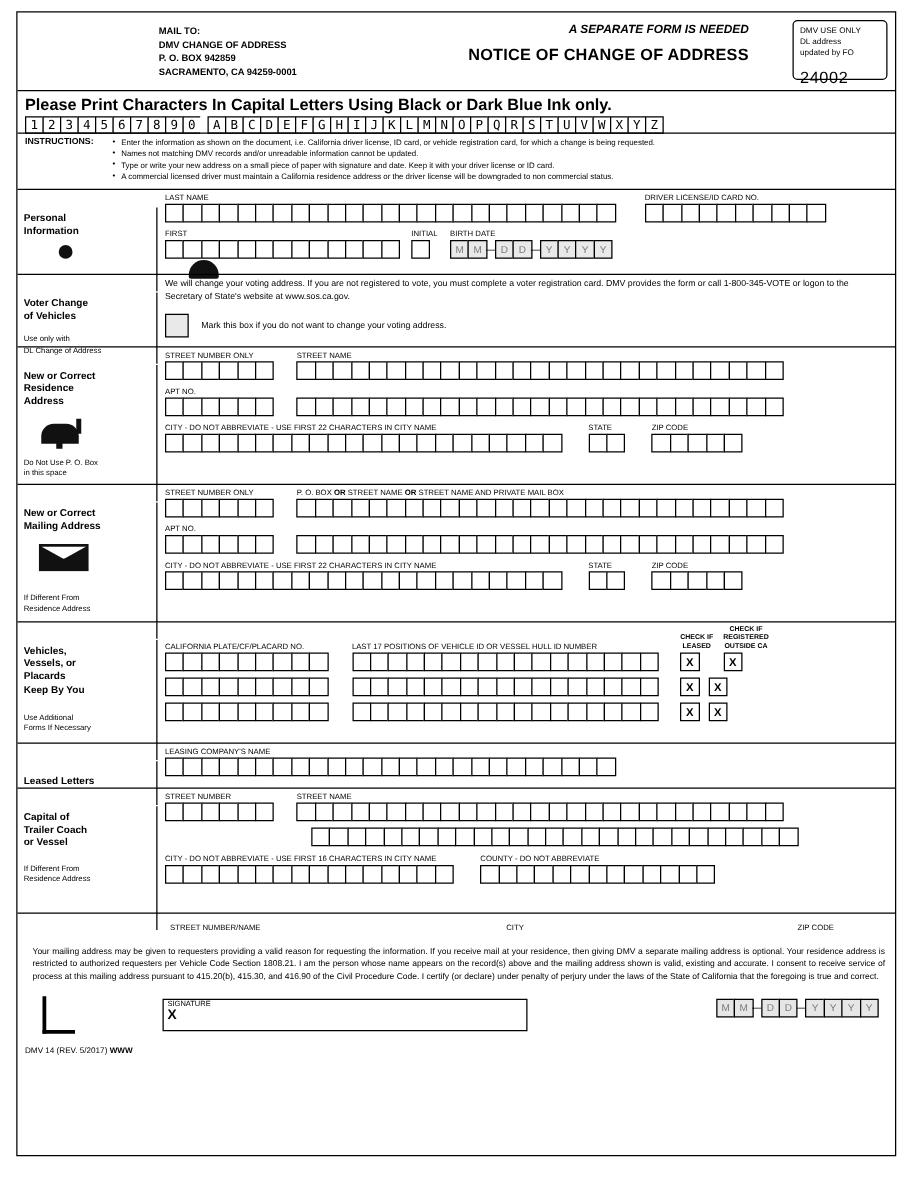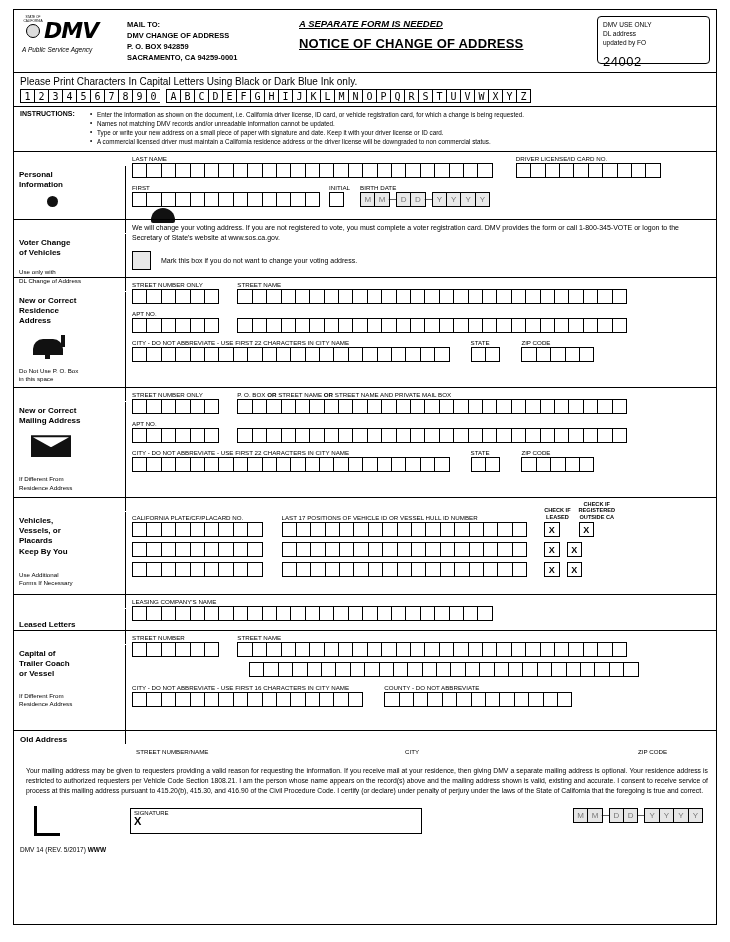--- a/index.html
+++ b/index.html
@@ -43,36 +43,36 @@
     font-weight:bold; font-style:italic; font-size:22px; letter-spacing:-1px;
     color:#000;
   }
   .dmv-logo .tagline {
     position:absolute; left:2px; top:30px; font-size:6.5px; font-style:italic;
   }
   .mailto {
     position:absolute; left:113px; top:10px; font-size:7.5px; font-weight:bold; line-height:1.45;
   }
   .title-block {
-    position:absolute; left:285px; top:8px; width:300px; text-align:left;text-decoration:underline;
+    position:absolute; left:285px; top:8px; width:300px; text-align:right;
   }
   .title-block .l1 { font-size:9.5px; font-weight:bold; font-style:italic; line-height:1.35; }
   .title-block .l2 { font-size:13px; font-weight:bold; margin-top:5px; letter-spacing:0.2px;}
   .dmvuse {
-    position:absolute; right:6px; top:6px; width:113px; height:48px;
+    position:absolute; right:6px; top:6px; width:76px; height:48px;
     border:1px solid #000; border-radius:4px; padding:3px 5px;
     font-size:6.5px; line-height:1.4;
   }
   .dmvuse .num { font-size:13px; margin-top:6px; letter-spacing:0.5px;}
   
   .printline {
     position:relative; height:34px; border-top:1px solid #000;
     padding:3px 6px 0 6px;
   }
-  .printline .t { font-size:10px; font-weight:normal; }
+  .printline .t { font-size:13px; font-weight:bold; }
   .charbox-row { margin-top:2px; display:flex; gap:0px; }
   .charbox {
     width:15px; height:14px; border:1px solid #000; margin-right:-1px;
     font-family:"DejaVu Sans Mono", monospace; font-size:10px;
     text-align:center; line-height:13px; background:#fff;
   }
   .charbox.sp { border:none; width:7px; }
   
   .instr { position:relative; border-top:1px solid #000; padding:3px 6px 4px 6px; }
   .instr .lead { position:absolute; left:6px; top:3px; font-size:7px; font-weight:bold; }
@@ -131,28 +131,20 @@
   .revline b { font-size:6.5px; }
   .ckhead { font-size:5.6px; text-align:center; line-height:1.25; font-weight:bold;}
 </style>
 </head>
 <body>
 
 <div class="page">
  <div class="form">
 
   <div class="hdr">
-    <div class="dmv-logo">
-      <div class="seal">
-        <div>STATE OF CALIFORNIA</div>
-        <div class="circ"></div>
-      </div>
-      <div class="bigdmv">DMV</div>
-      <div class="tagline">A Public Service Agency</div>
-    </div>
 
     <div class="mailto">
       <div>MAIL TO:</div>
       <div>DMV CHANGE OF ADDRESS</div>
       <div>P. O. BOX 942859</div>
       <div>SACRAMENTO, CA 94259-0001</div>
     </div>
 
     <div class="title-block">
       <div class="l1">A SEPARATE FORM IS NEEDED</div>
@@ -965,21 +957,20 @@
                 <div class="bx"></div>
                 <div class="bx"></div>
                 <div class="bx"></div>
               </div>
         </div>
       </div>
     </div>
   </div>
 
   <div class="oldaddr">
-    <div class="t">Old Address</div>
     <div style="position:relative; height:14px; margin-top:4px;">
       <span style="position:absolute;left:116px;top:0;font-size:6.2px;">STREET NUMBER/NAME</span>
       <span style="position:absolute;left:385px;top:0;font-size:6.2px;">CITY</span>
       <span style="position:absolute;left:618px;top:0;font-size:6.2px;">ZIP CODE</span>
     </div>
   </div>
 
   <div class="legal">Your mailing address may be given to requesters providing a valid reason for requesting the information. If you receive mail at your residence, then giving DMV a separate mailing address is optional. Your residence address is restricted to authorized requesters per Vehicle Code Section 1808.21. I am the person whose name appears on the record(s) above and the mailing address shown is valid, existing and accurate. I consent to receive service of process at this mailing address pursuant to 415.20(b), 415.30, and 416.90 of the Civil Procedure Code. I certify (or declare) under penalty of perjury under the laws of the State of California that the foregoing is true and correct.</div>
 
   <div class="siglane">

